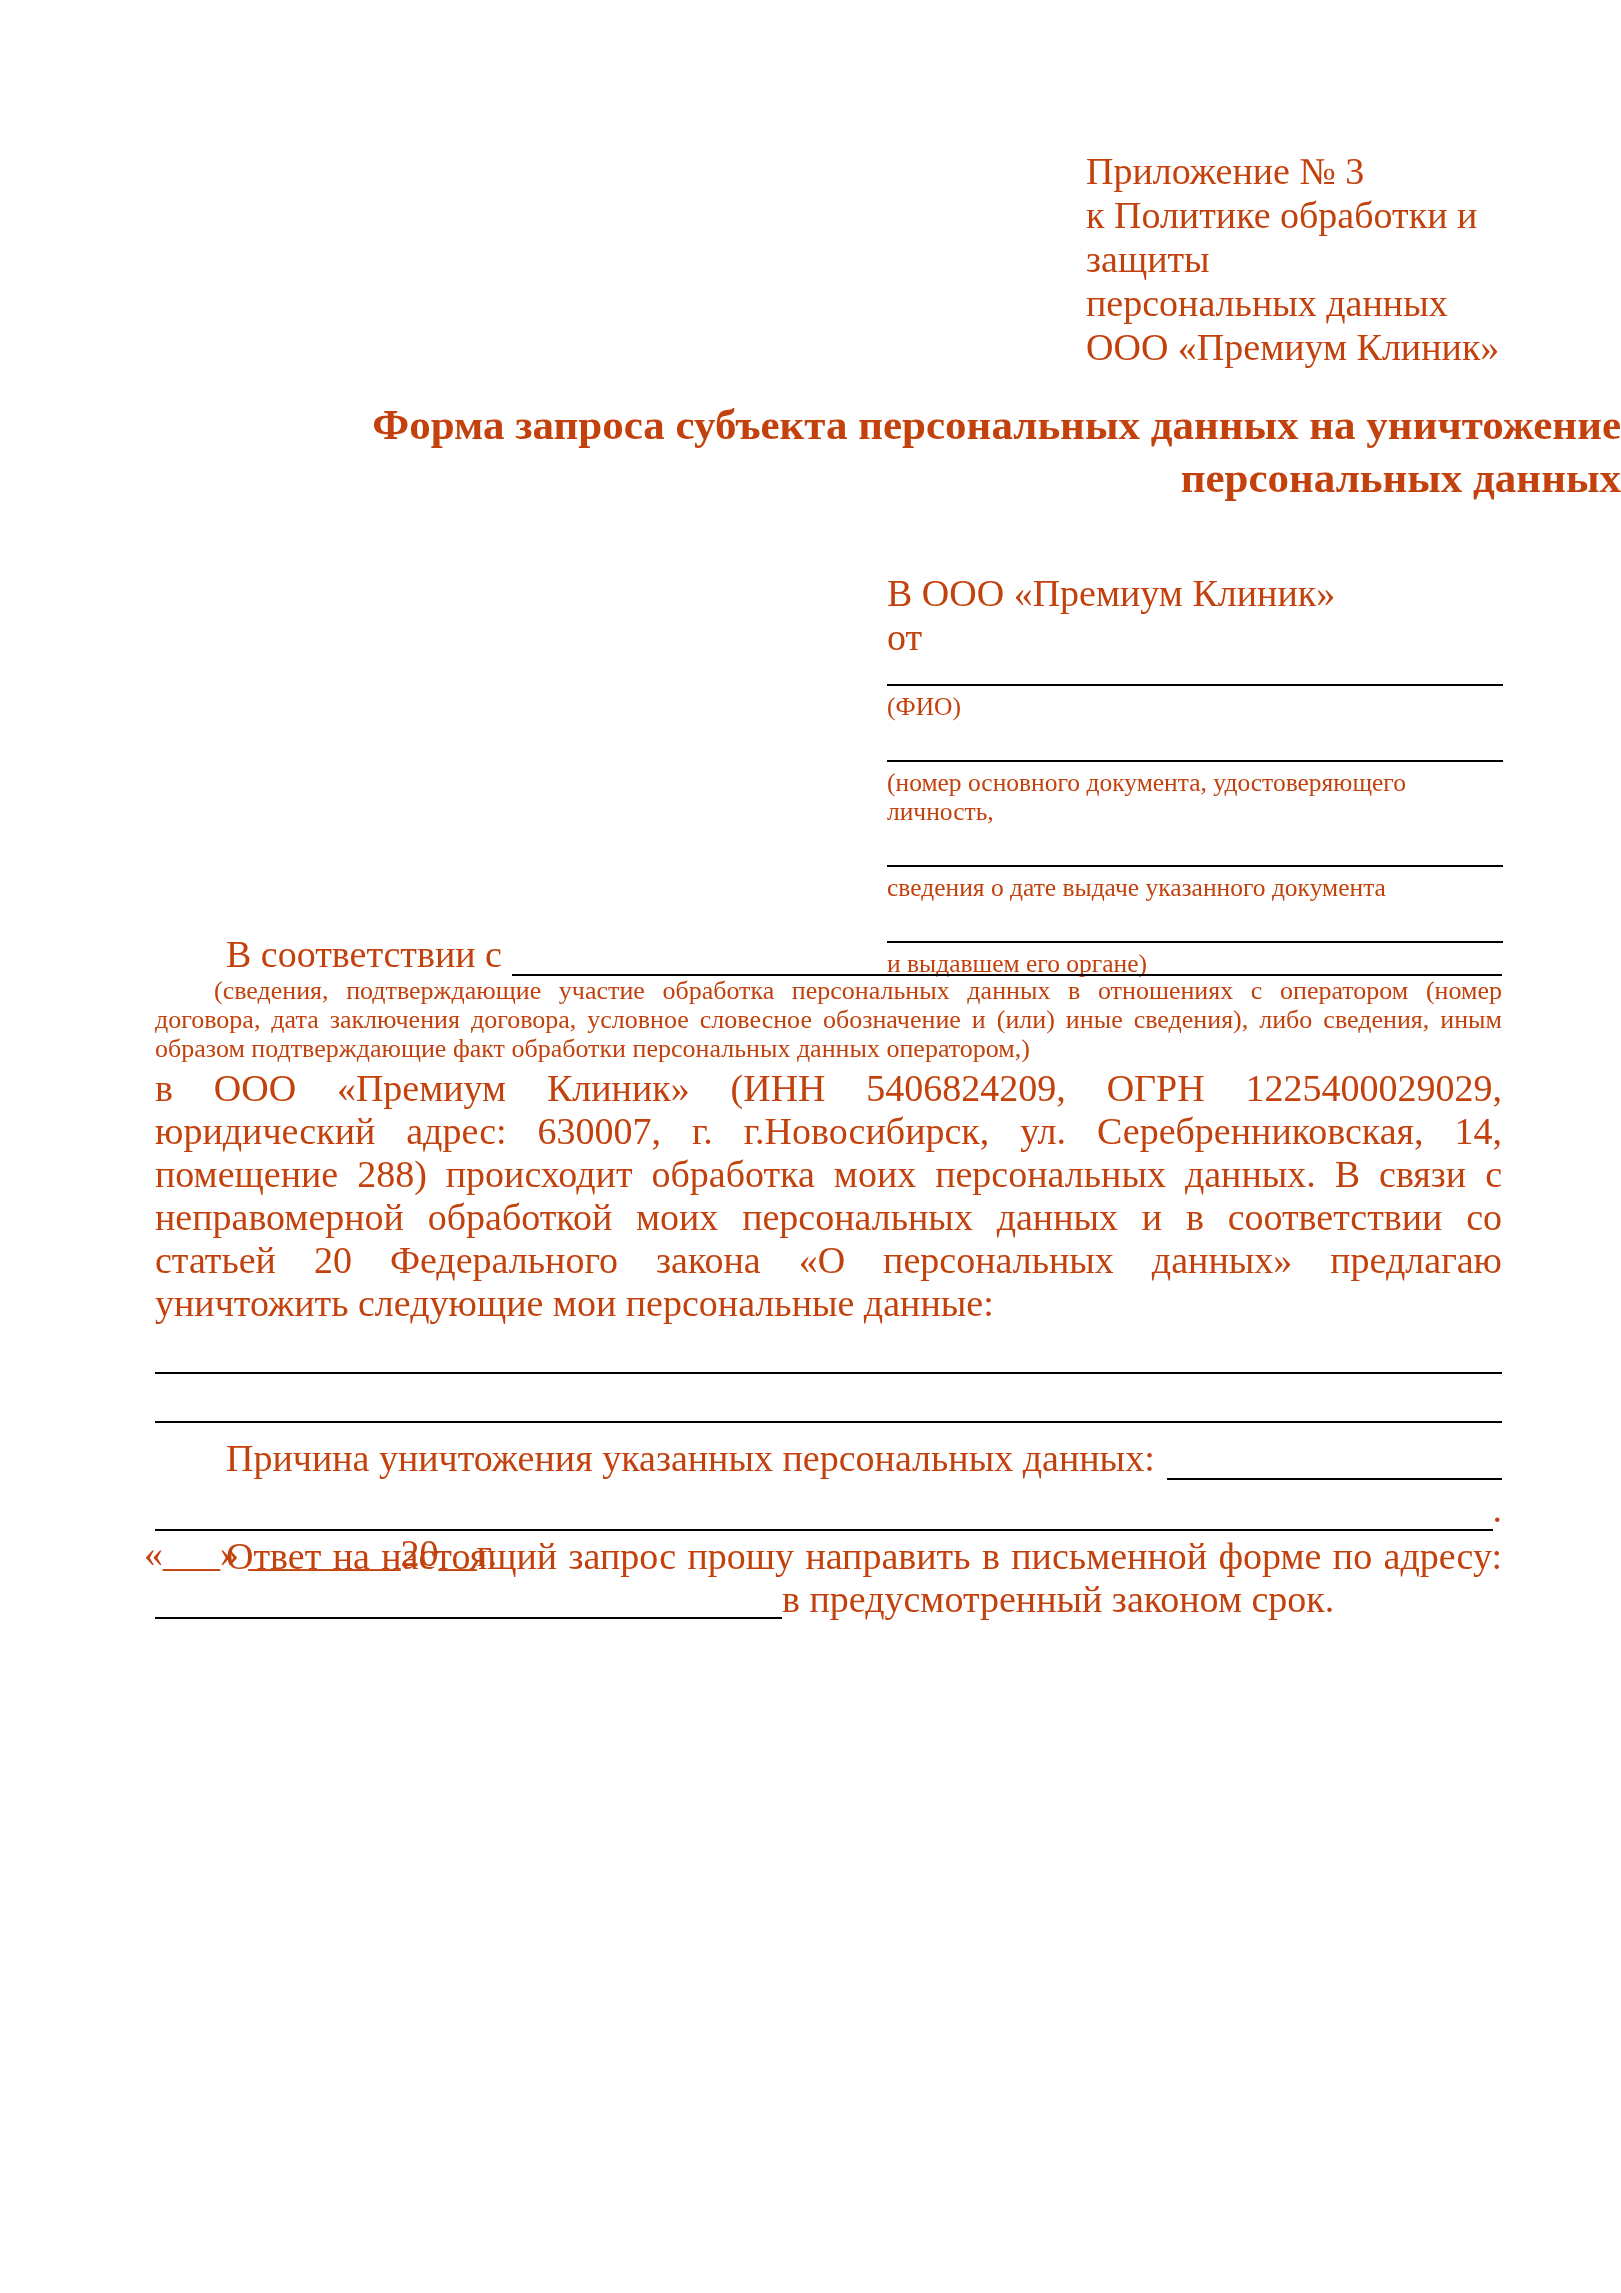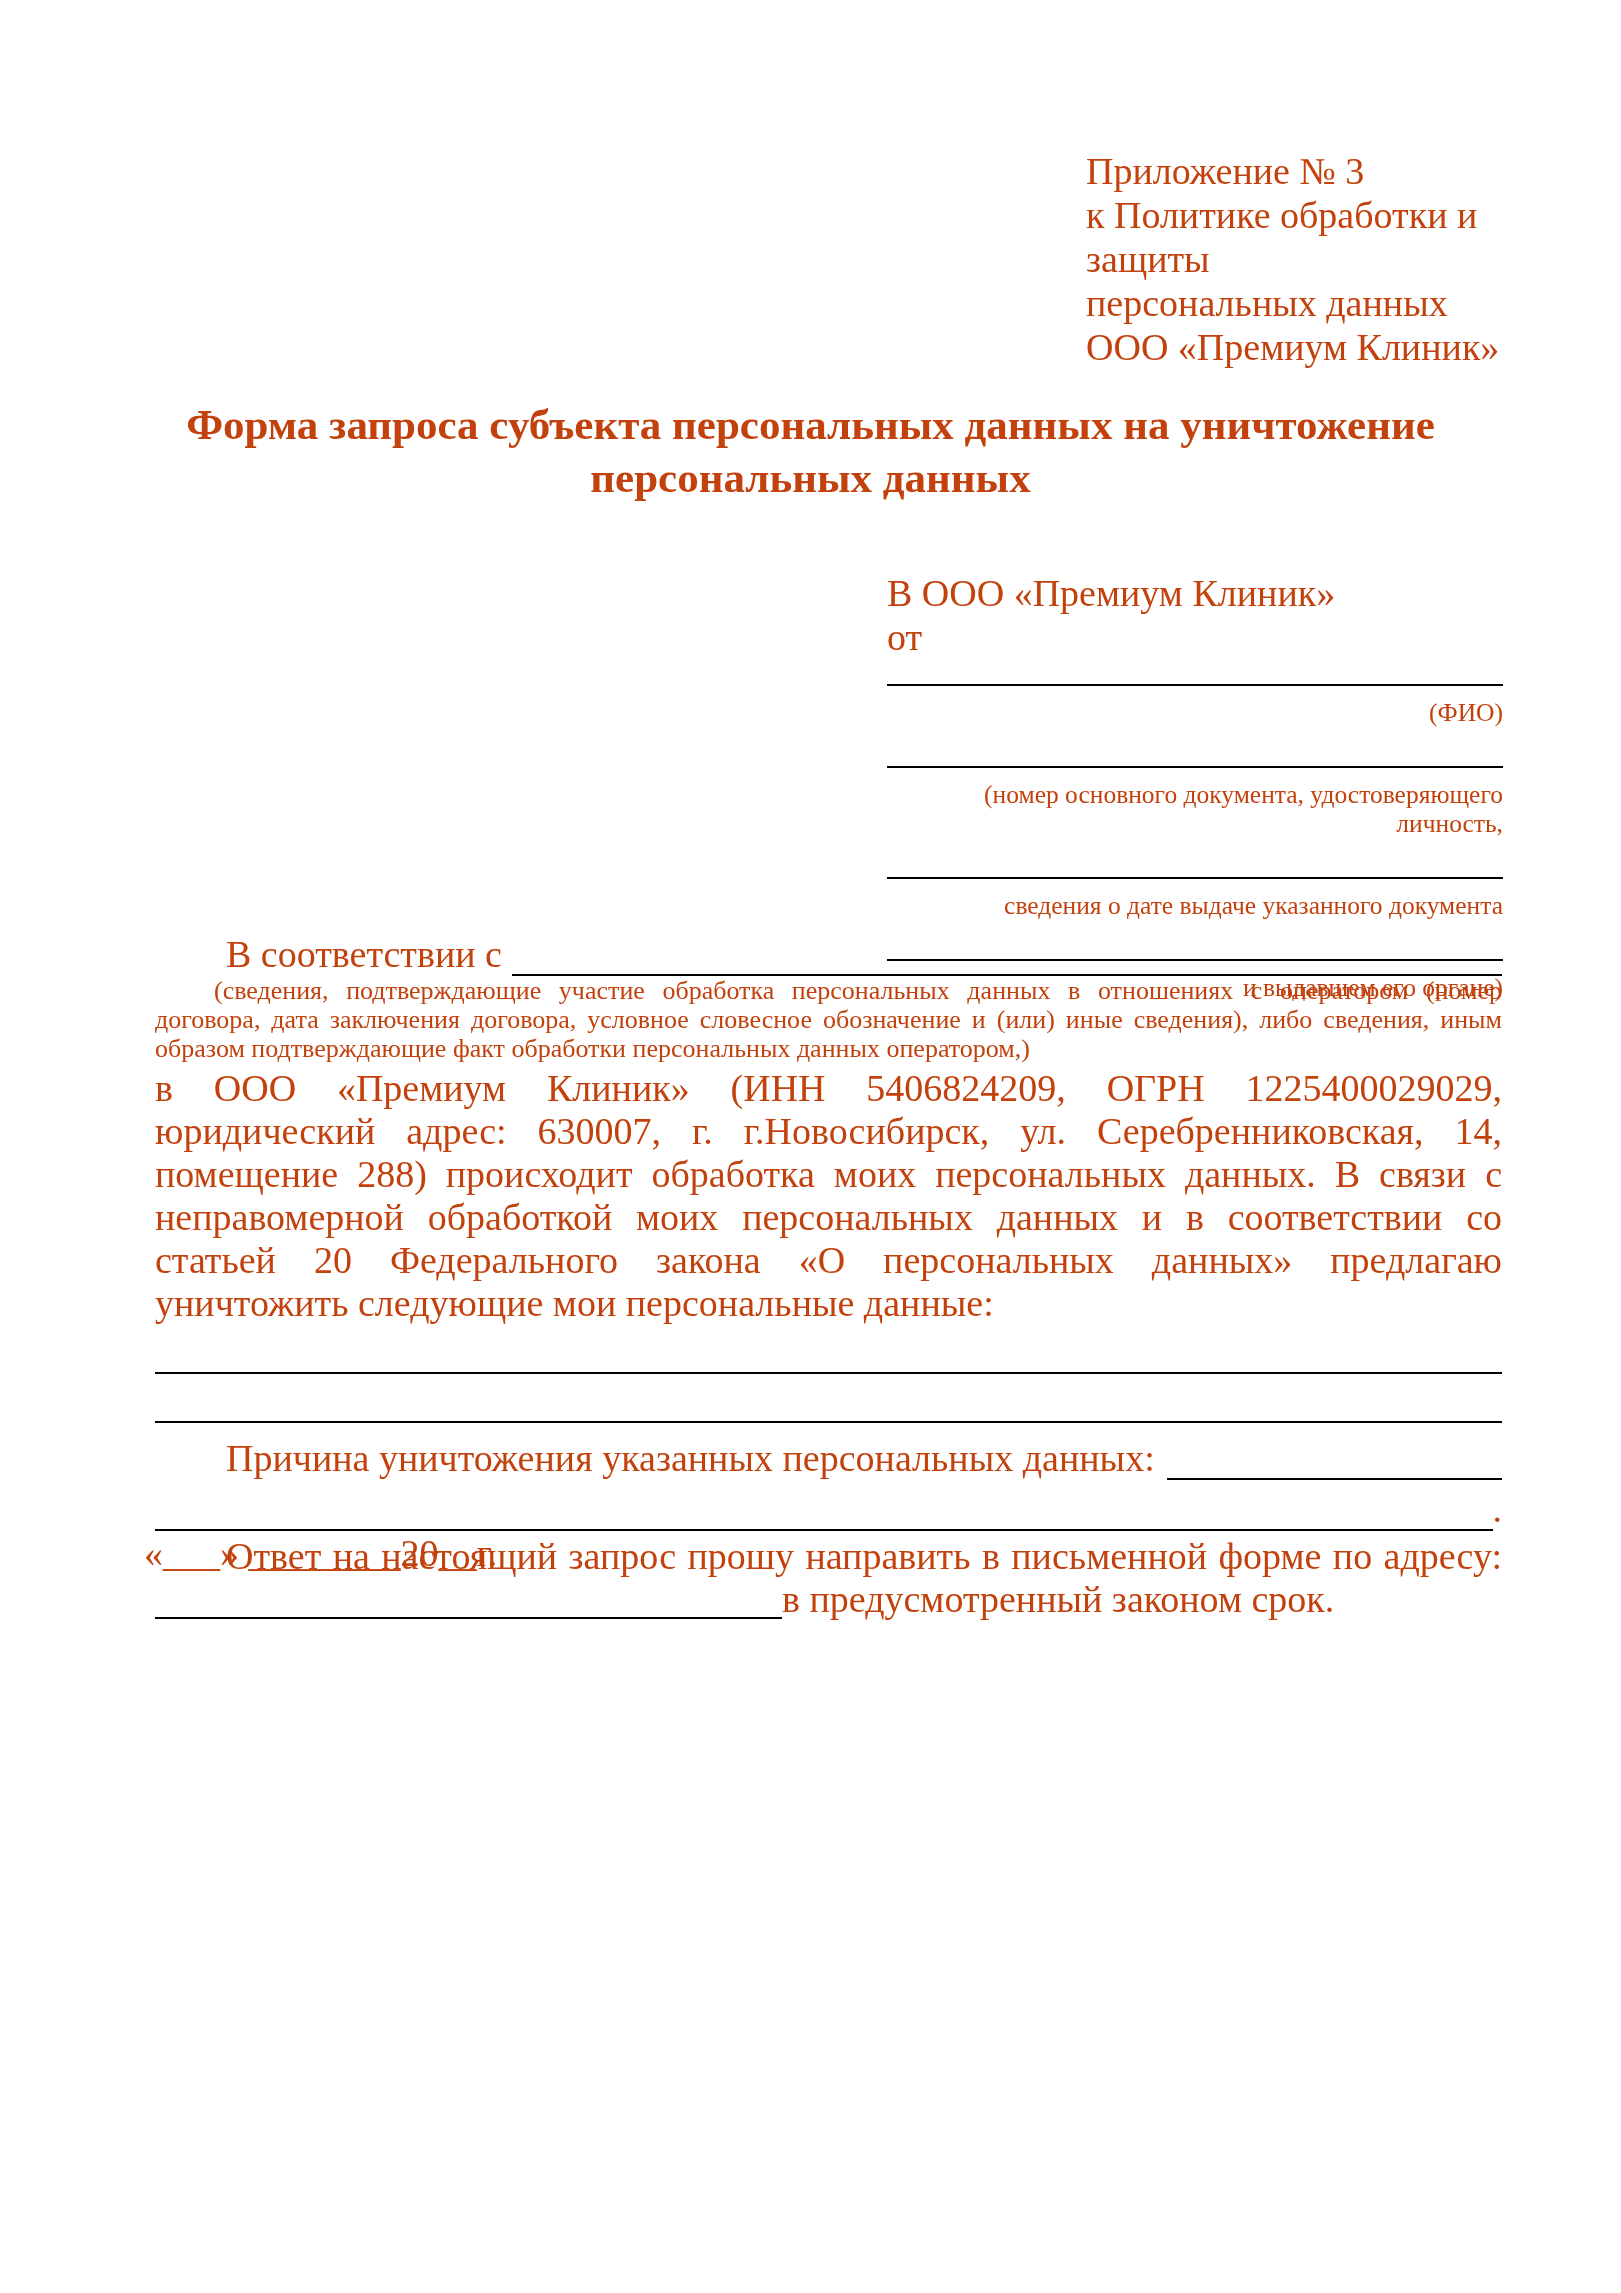--- a/index.html
+++ b/index.html
@@ -14,37 +14,37 @@
     overflow:hidden;
   }
   
   .header-block {
     position:absolute; left:1086px; top:149px; width:421px;
     font-size:38px; line-height:44px;
   }
   
   .doc-title {
     position:absolute; left:0; top:398px; width:100%;
-    text-align:center; font-weight:bold;
+    text-align:right; font-weight:bold;
     font-size:43px; line-height:53px;
   }
   
   .addressee {
     position:absolute; left:887px; top:571px; width:616px;
     font-size:38px; line-height:44px;
   }
   .addr-line { white-space:nowrap; }
   .blank {
     border-bottom:2.9px solid #000;
   }
   .addressee .blank-first { height:27.4px; }
   .addressee .blank-next  { height:41px; }
   .caption {
     font-size:25.5px; line-height:29px;
-    text-align:right; padding-top:12px;
+    text-align:left; padding-top:6px;
   }
   
   .main {
     position:absolute; left:155px; top:929px; width:1347px;
     font-size:38px; line-height:43px;
   }
   .accordance-row { display:flex; align-items:flex-end; height:47px; }
   .accordance-row .lead { padding-left:71px; white-space:nowrap; }
   .accordance-row .fill { flex:1; border-bottom:2.9px solid #000; height:39px; margin-left:9.8px; }
   .note {

